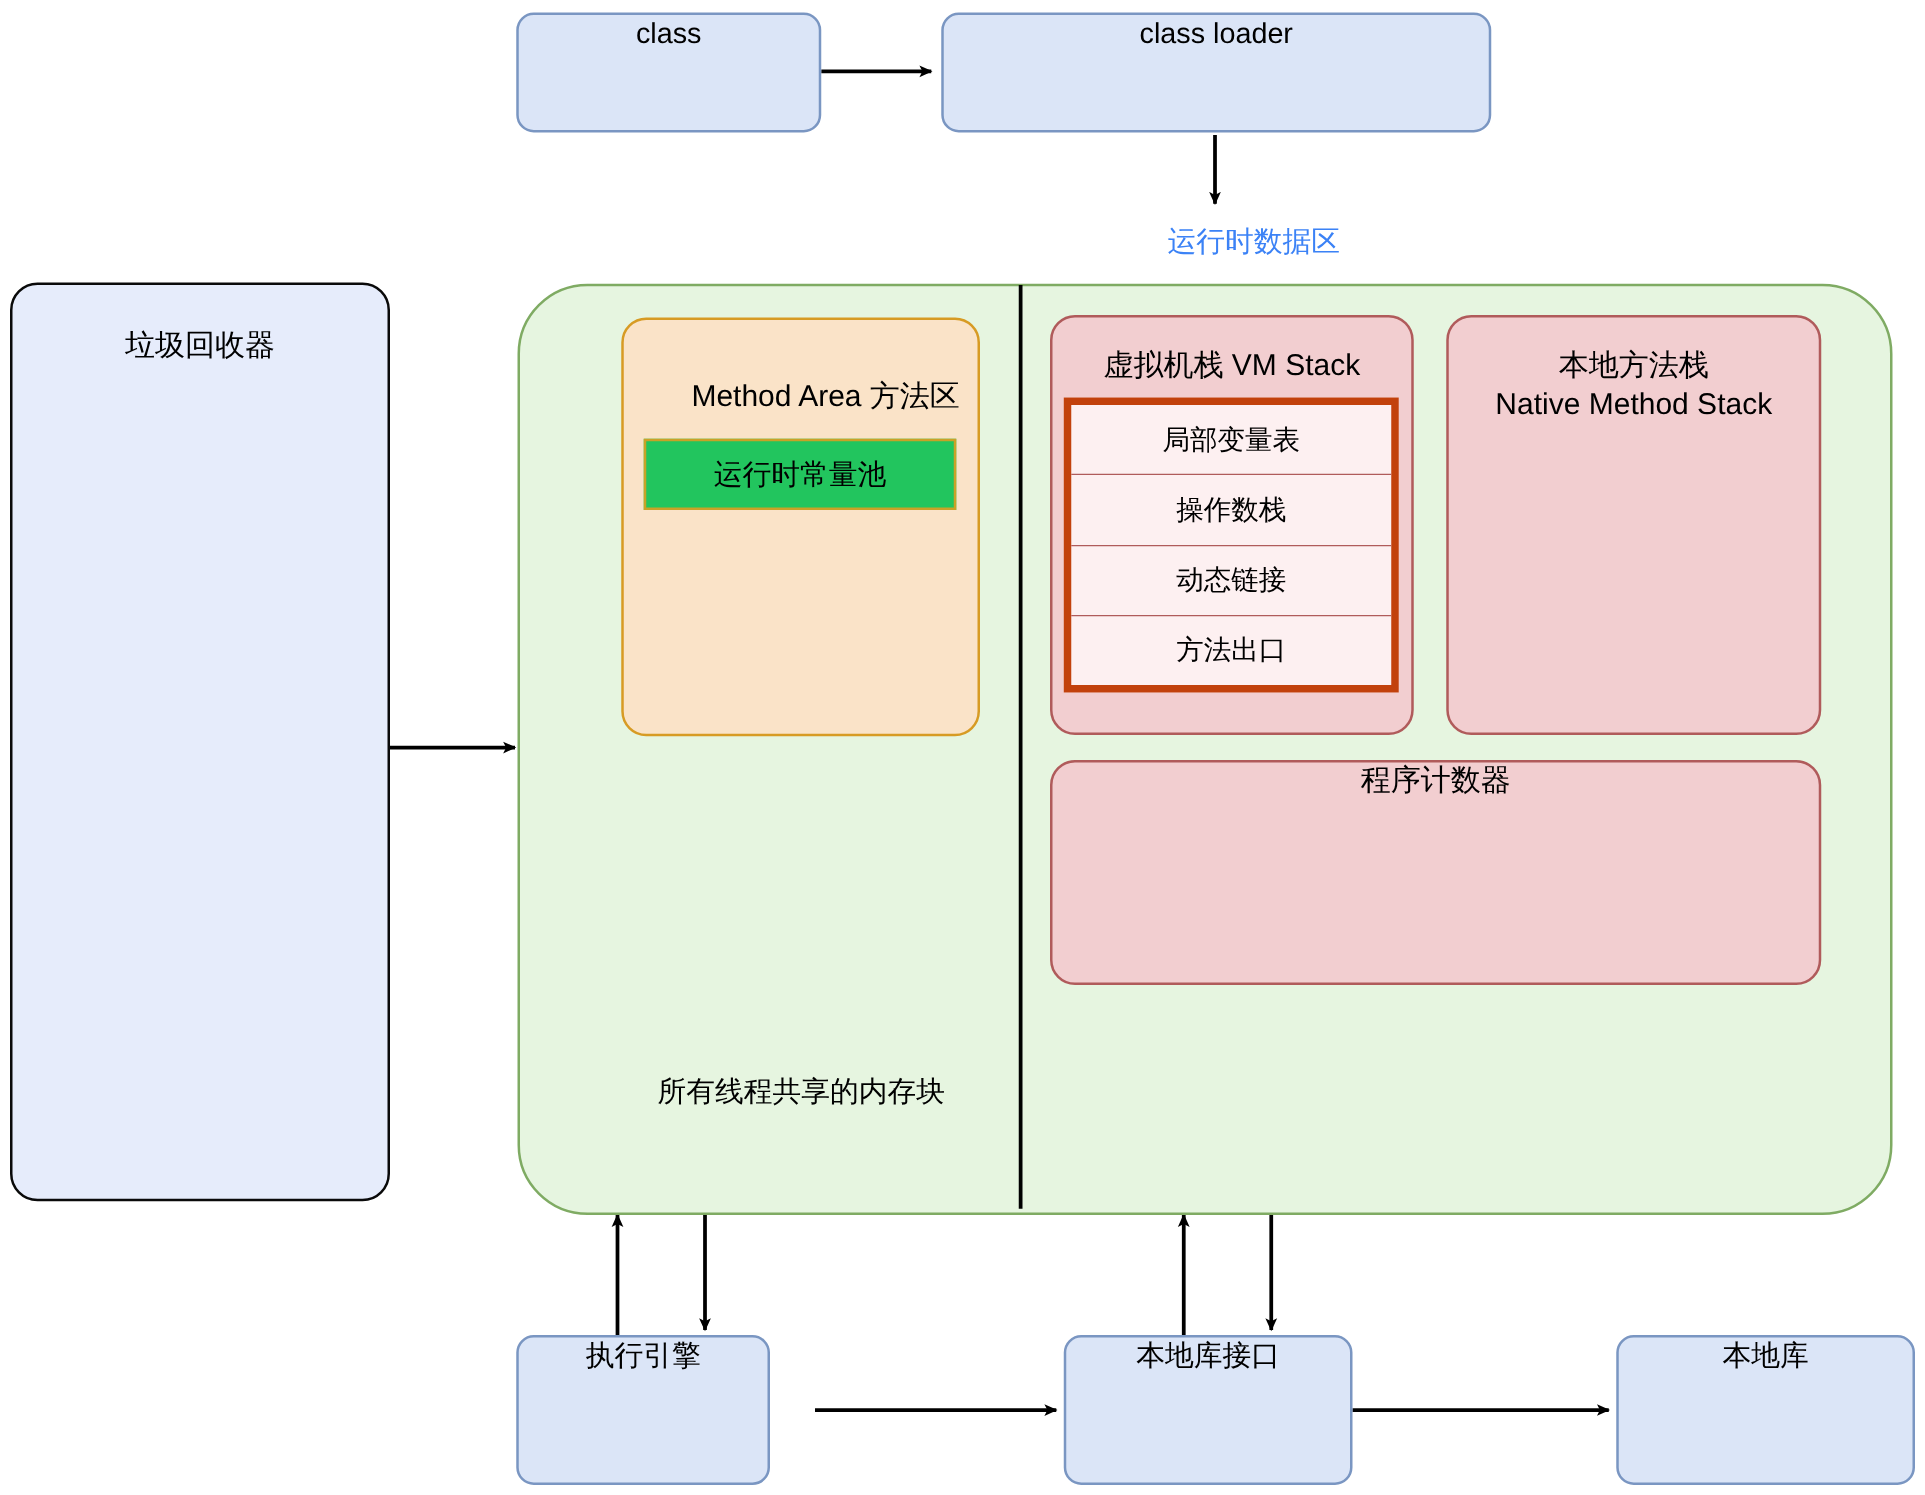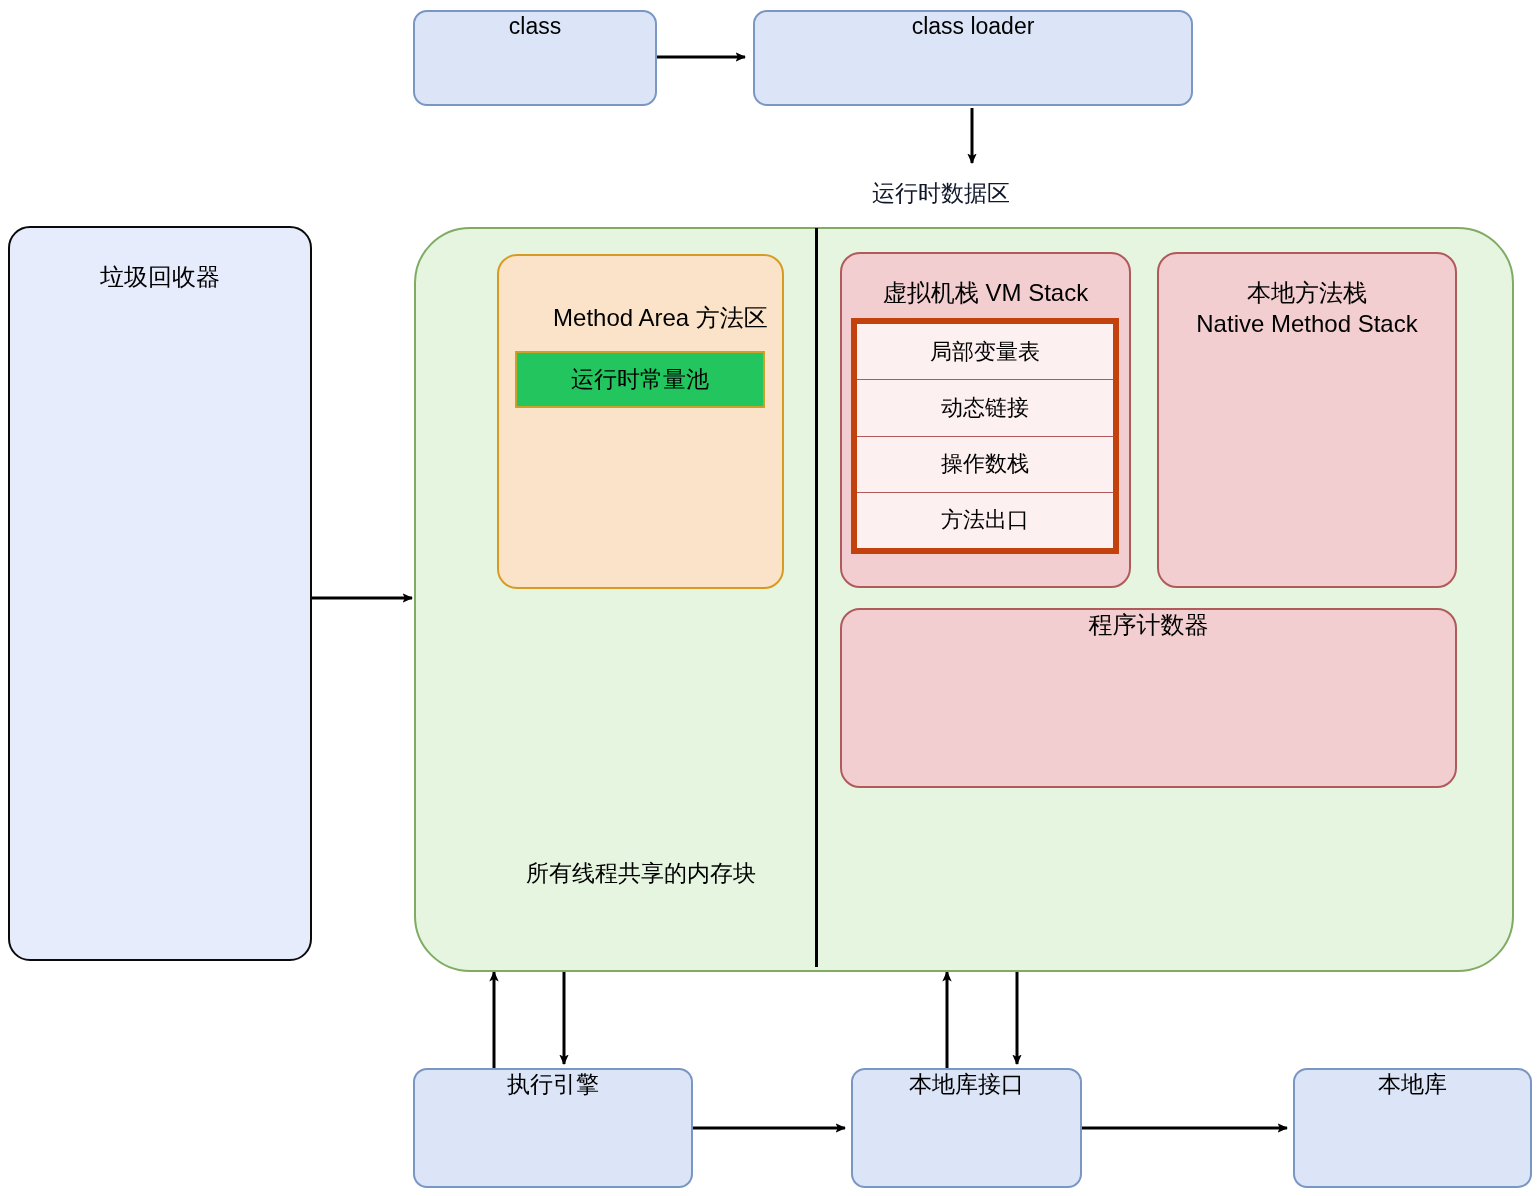--- a/index.html
+++ b/index.html
@@ -105,22 +105,22 @@
     color: #000;
     border-bottom: 1.5px solid #b05b5b;
     box-sizing: border-box;
   }
   .stack-frame:last-child { border-bottom: none; }
 
   
   .label {
     position: absolute;
     font-size: 23px;
-    color: #0f172a;
-    text-align: left;
+    color: #3b82f6;
+    text-align: right;
     white-space: nowrap;
   }
   .zone-label {
     position: absolute;
     font-size: 23px;
     color: #000;
     text-align: center;
     white-space: nowrap;
   }
   
@@ -198,41 +198,41 @@
 
   <div class="node red titled" style="left:840px; top:252px; width:291px; height:336px;">
     <span>虚拟机栈 VM Stack</span>
   </div>
 
   <div class="stack-frames" style="left:851px; top:318px; width:268px; height:236px;">
     <div class="stack-frame">
       <span>局部变量表</span>
     </div>
     <div class="stack-frame">
+      <span>操作数栈</span>
+    </div>
+    <div class="stack-frame">
       <span>动态链接</span>
-    </div>
-    <div class="stack-frame">
-      <span>操作数栈</span>
     </div>
     <div class="stack-frame">
       <span>方法出口</span>
     </div>
   </div>
 
   <div class="node red titled" style="left:1157px; top:252px; width:300px; height:336px;">
     <span>本地方法栈
 Native Method Stack</span>
   </div>
 
   <div class="node red" style="left:840px; top:608px; width:617px; height:180px;">
     <span>程序计数器</span>
   </div>
 
 
-  <div class="node blue" style="left:413px; top:1068px; width:280px; height:120px;">
+  <div class="node blue" style="left:413px; top:1068px; width:203px; height:120px;">
     <span>执行引擎</span>
   </div>
 
   <div class="node blue" style="left:851px; top:1068px; width:231px; height:120px;">
     <span>本地库接口</span>
   </div>
 
   <div class="node blue" style="left:1293px; top:1068px; width:239px; height:120px;">
     <span>本地库</span>
   </div>

